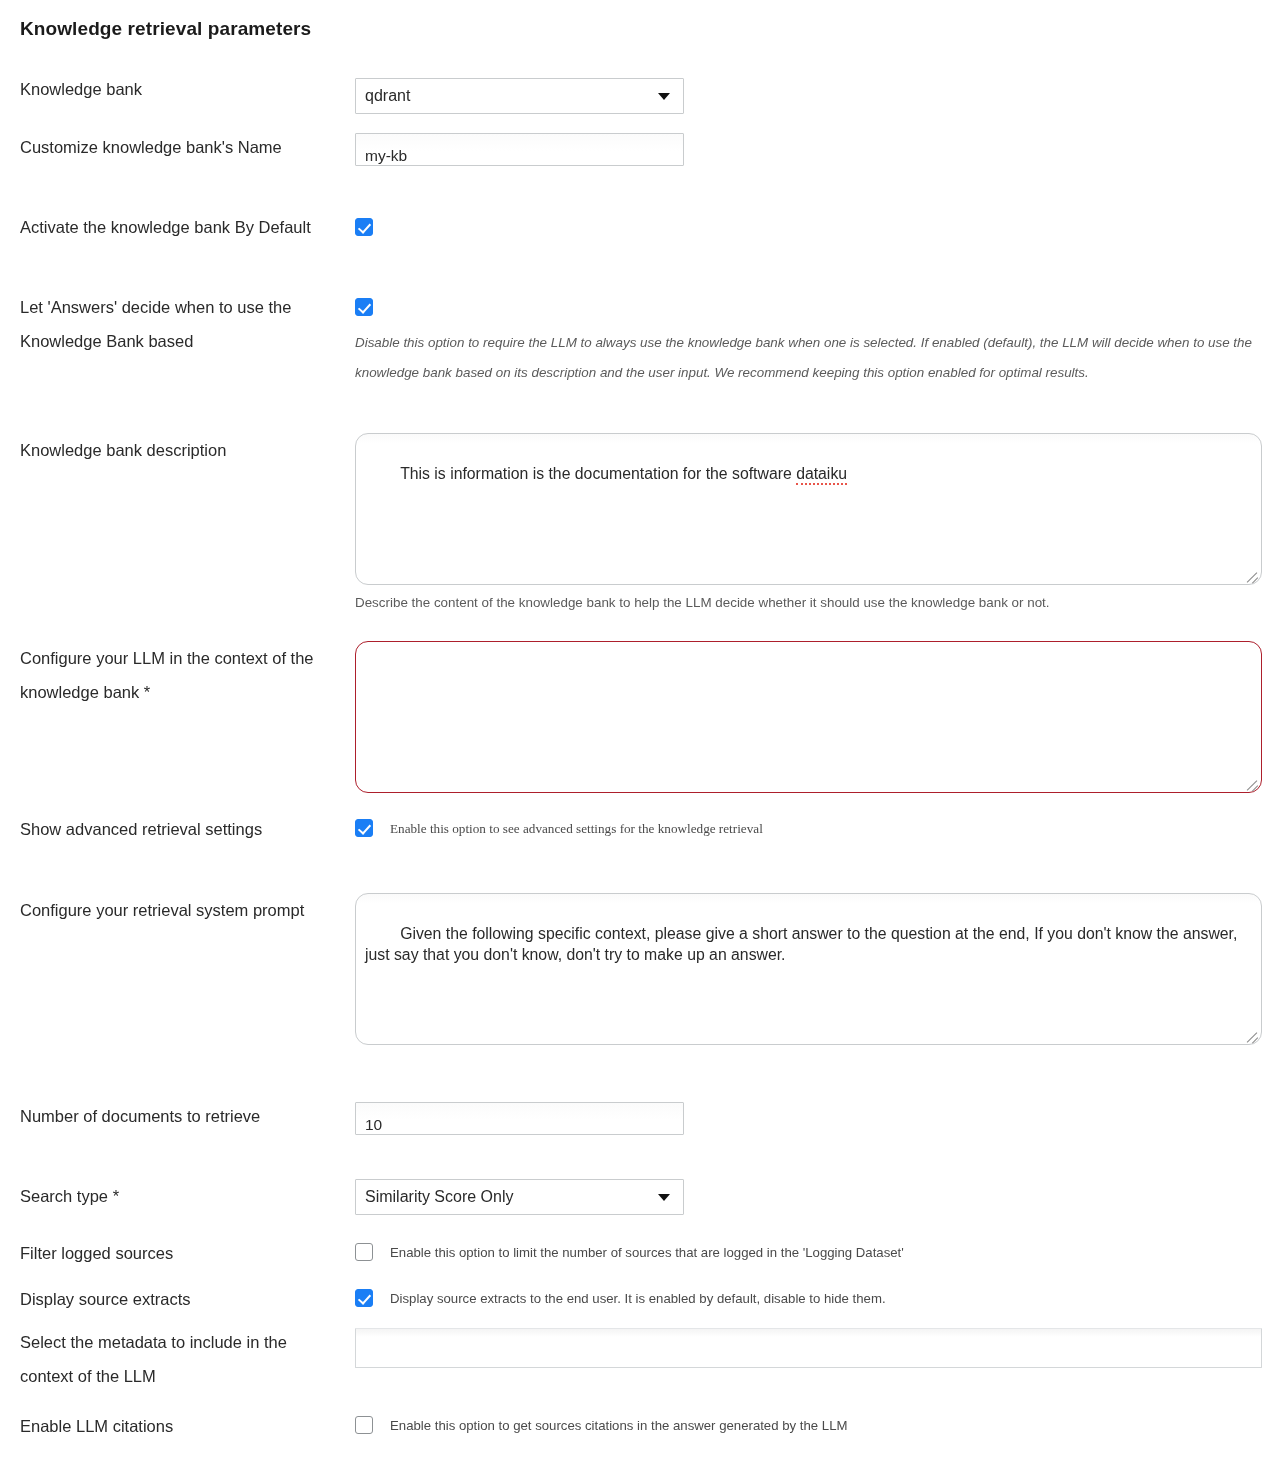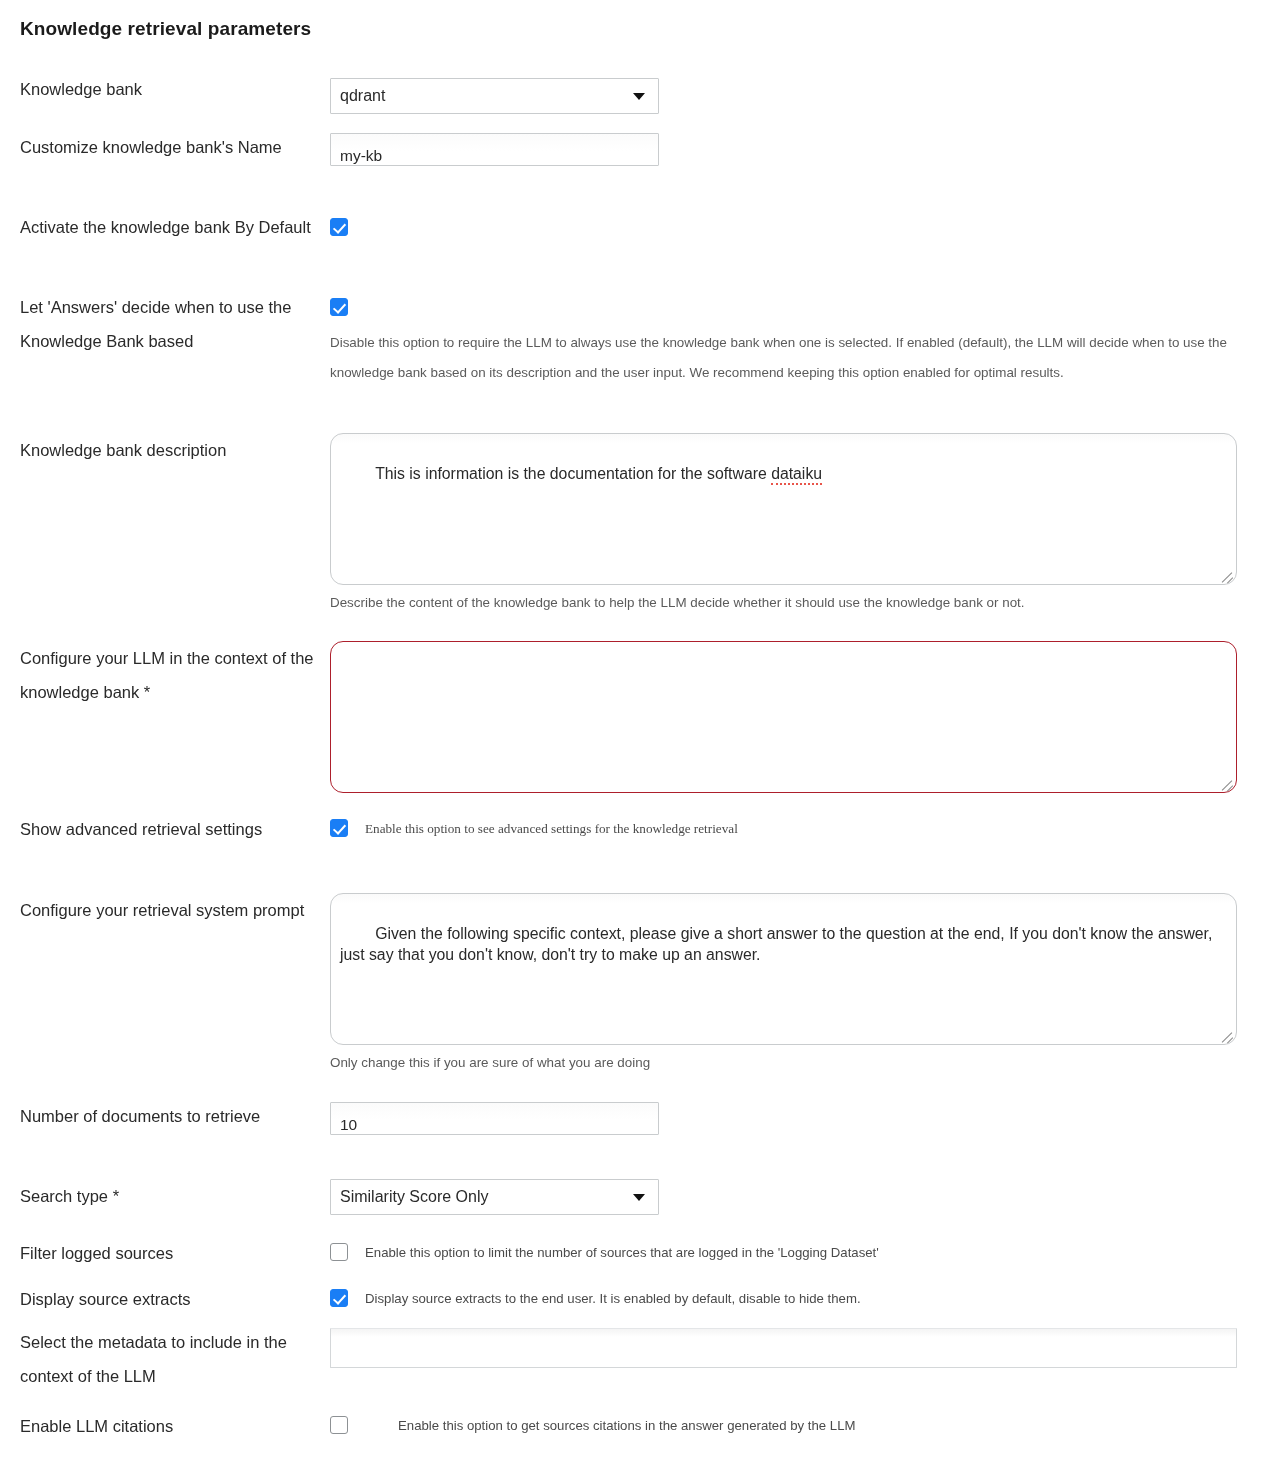--- a/index.html
+++ b/index.html
@@ -40,21 +40,21 @@
     position: absolute;
     left: 20px;
     width: 310px;
     font-size: 16.5px;
     line-height: 34px;
     color: #2a2a2a;
     font-weight: 400;
   }
   .field {
     position: absolute;
-    left: 330px;
+    left: 355px;
   }
 
   
   .text-input {
     width: 329px;
     height: 33px;
     border: 1px solid #c9ccce;
     background: #ffffff;
     font-family: "Liberation Sans", sans-serif;
     font-size: 15.5px;
@@ -234,21 +234,21 @@
     <div class="field" style="top:8px;">
       <div class="checkbox on"></div>
     </div>
   </div>
 
   <div class="row" style="top:290px;">
     <div class="label">Let 'Answers' decide when to use the Knowledge Bank based</div>
     <div class="field" style="top:8px;">
       <div class="checkbox on"></div>
     </div>
-    <div class="field helper wrap" style="top:38px;">Disable this option to require the LLM to always use the knowledge bank when one is selected. If enabled (default), the LLM will decide when to use the knowledge bank based on its description and the user input. We recommend keeping this option enabled for optimal results.</div>
+    <div class="field helper wrap" style="top:38px;font-style:italic;">Disable this option to require the LLM to always use the knowledge bank when one is selected. If enabled (default), the LLM will decide when to use the knowledge bank based on its description and the user input. We recommend keeping this option enabled for optimal results.</div>
   </div>
 
   <div class="row" style="top:433px;">
     <div class="label">Knowledge bank description</div>
     <div class="field" style="top:0px;">
       <div class="textarea" style="height:152px;">
         <span>This is information is the documentation for the software </span><span class="spell">dataiku</span>
         <span class="resize-handle"></span>
       </div>
       <div class="helper" style="margin-top:3px;">Describe the content of the knowledge bank to help the LLM decide whether it should use the knowledge bank or not.</div>
@@ -273,21 +273,20 @@
     </div>
   </div>
 
   <div class="row" style="top:893px;">
     <div class="label">Configure your retrieval system prompt</div>
     <div class="field" style="top:0px;">
       <div class="textarea" style="height:152px;">
         <span>Given the following specific context, please give a short answer to the question at the end, If you don't know the answer, just say that you don't know, don't try to make up an answer.</span>
         <span class="resize-handle"></span>
       </div>
-      <div class="helper" style="margin-top:3px;">Only change this if you are sure of what you are doing</div>
     </div>
   </div>
 
   <div class="row" style="top:1099px;">
     <div class="label">Number of documents to retrieve</div>
     <div class="field" style="top:3px;">
       <div class="text-input shade">
         <span>10</span>
       </div>
     </div>
@@ -323,19 +322,19 @@
     <div class="label">Select the metadata to include in the context of the LLM</div>
     <div class="field" style="top:3px;">
       <div class="multiselect">
         <span></span>
       </div>
     </div>
   </div>
 
   <div class="row" style="top:1409px;">
     <div class="label">Enable LLM citations</div>
-    <div class="field checkrow" style="top:7px;gap:33px;">
+    <div class="field checkrow" style="top:7px;">
       <div class="checkbox off"></div>
       <div class="check-caption">Enable this option to get sources citations in the answer generated by the LLM</div>
     </div>
   </div>
 
 </div>
 
 </body></html>

